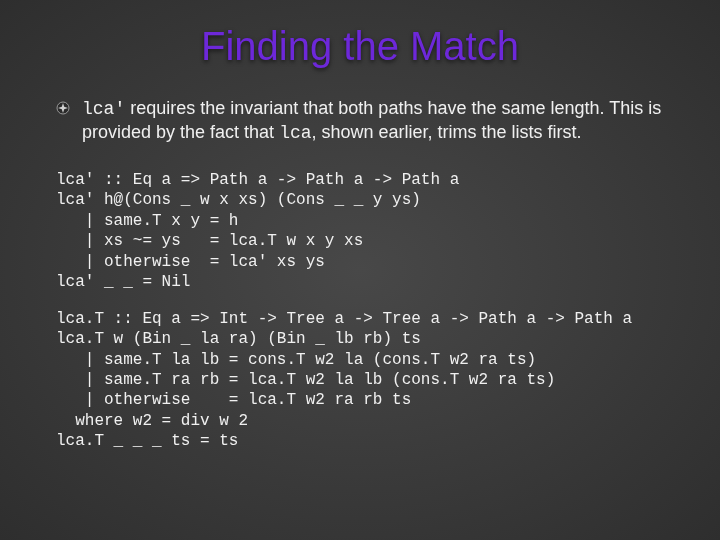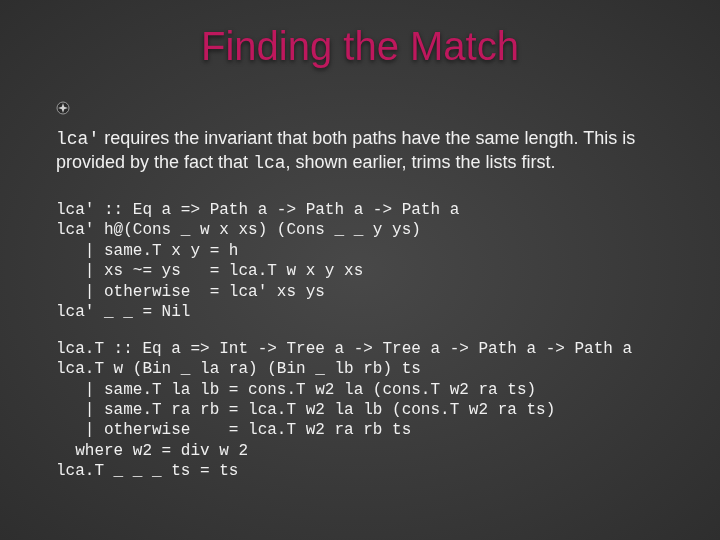--- a/index.html
+++ b/index.html
@@ -9,30 +9,29 @@
     background: radial-gradient(ellipse at center, #484848 0%, #2e2e2e 100%);
     color: #f0f0f0;
     font-family: Arial, Helvetica, sans-serif;
     padding: 24px 48px;
   }
   .title {
     font-size: 40px;
     font-weight: 400;
     text-align: center;
     margin-bottom: 28px;
-    color: #be185d;
+    color: #6d28d9;
     text-shadow: 0 2px 4px rgba(0,0,0,0.6);
   }
   .bullet-row {
     display: flex;
     align-items: flex-start;
     gap: 12px;
     margin-bottom: 24px;
     padding-left: 8px;
-    flex-direction: column;
   }
   .bullet-icon {
     flex: 0 0 auto;
     width: 14px;
     height: 14px;
     margin-top: 4px;
   }
   .bullet-text {
     font-size: 18px;
     line-height: 1.3;

